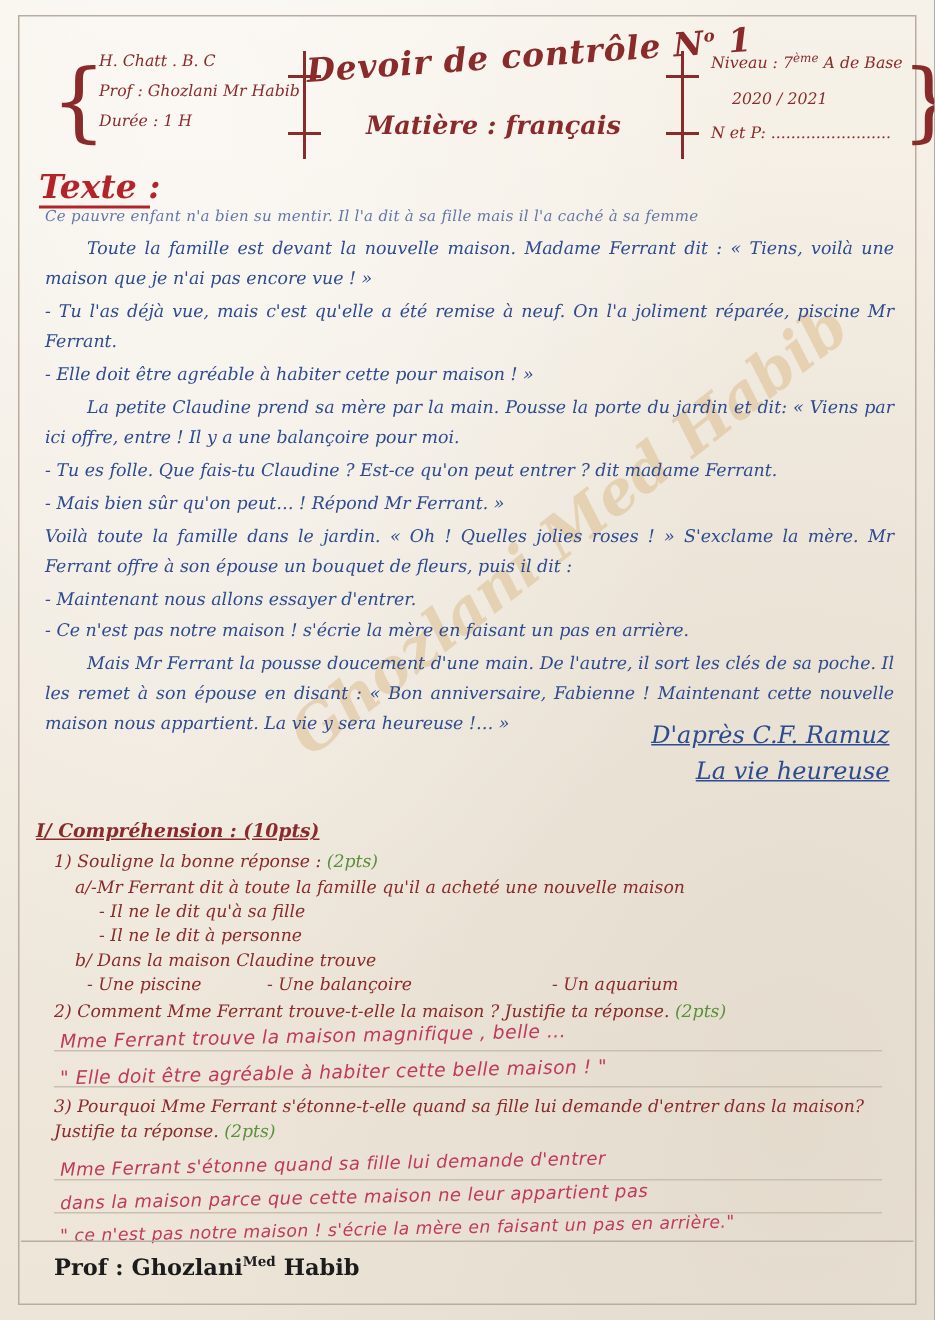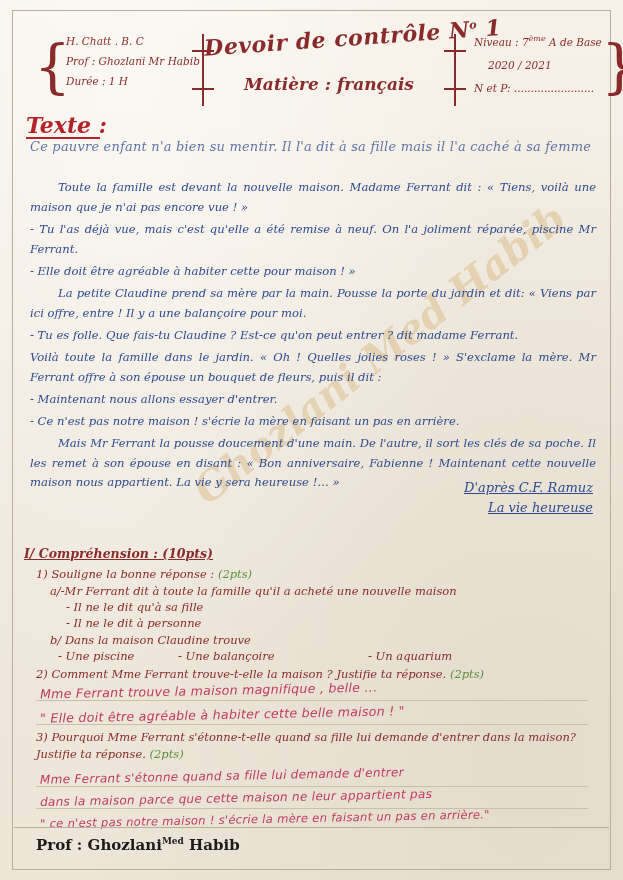--- a/index.html
+++ b/index.html
@@ -136,34 +136,34 @@
     color: #2d4b8f;
     font-size: 11.6px;
     font-style: italic;
     line-height: 1.72;
     text-align: justify;
   }
   .body-text p { margin: 0 0 2px 0; }
   .body-text p.indent { text-indent: 28px; }
   .line-intro {
     color: #2d4b8f;
-    font-size: 13px;
+    font-size: 10px;
     opacity: 0.75;
     letter-spacing: 0.2px;
-    margin-bottom: 20px;
+    margin-bottom: 3px;
   }
 
   .source {
     position: absolute;
     right: 30px;
     top: 478px;
     width: 220px;
     text-align: right;
     color: #2d4b8f;
-    font-size: 13px;
+    font-size: 16px;
     font-style: italic;
     line-height: 1.5;
   }
   .source div { text-decoration: underline; }
 
   
   .q-section {
     position: absolute;
     left: 24px; top: 518px;
     width: 572px;
@@ -292,20 +292,21 @@
   <div class="texte-title">Texte :</div>
   <div class="texte-underline"></div>
 
   <div class="body-text">
     <div class="line-intro">Ce pauvre enfant n'a bien su mentir. Il l'a dit à sa fille mais il l'a caché à sa femme</div>
     <p class="indent">Toute la famille est devant la nouvelle maison. Madame Ferrant dit : « Tiens, voilà une maison que je n'ai pas encore vue ! »</p>
     <p>- Tu l'as déjà vue, mais c'est qu'elle a été remise à neuf. On l'a joliment réparée, piscine Mr Ferrant.</p>
     <p>- Elle doit être agréable à habiter cette pour maison ! »</p>
     <p class="indent">La petite Claudine prend sa mère par la main. Pousse la porte du jardin et dit: « Viens par ici offre, entre ! Il y a une balançoire pour moi.</p>
     <p>- Tu es folle. Que fais-tu Claudine ? Est-ce qu'on peut entrer ? dit madame Ferrant.</p>
+    <p>- Mais bien sûr qu'on peut… ! Répond Mr Ferrant. »</p>
     <p>Voilà toute la famille dans le jardin. « Oh ! Quelles jolies roses ! » S'exclame la mère. Mr Ferrant offre à son épouse un bouquet de fleurs, puis il dit :</p>
     <p>- Maintenant nous allons essayer d'entrer.</p>
     <p>- Ce n'est pas notre maison ! s'écrie la mère en faisant un pas en arrière.</p>
     <p class="indent">Mais Mr Ferrant la pousse doucement d'une main. De l'autre, il sort les clés de sa poche. Il les remet à son épouse en disant : « Bon anniversaire, Fabienne ! Maintenant cette nouvelle maison nous appartient. La vie y sera heureuse !… »</p>
   </div>
 
   <div class="source">
     <div>D'après C.F. Ramuz</div>
     <div>La vie heureuse</div>
   </div>

